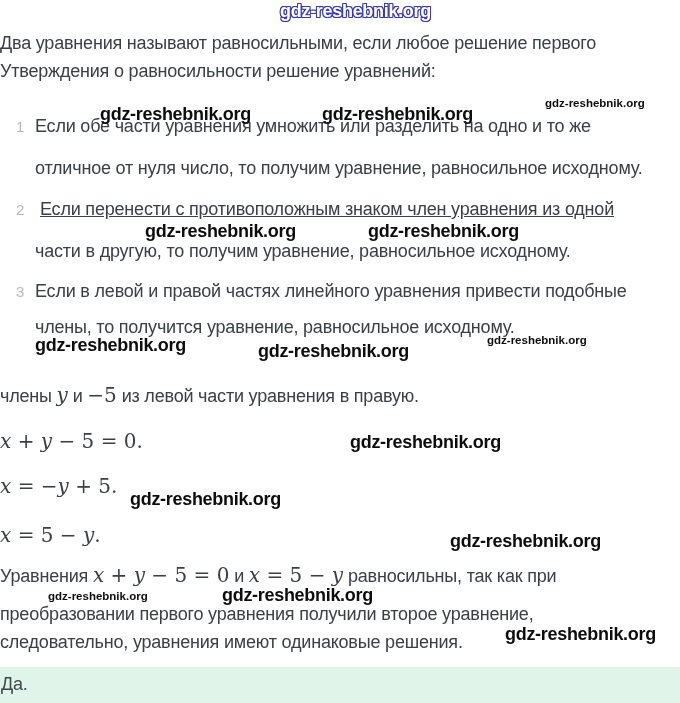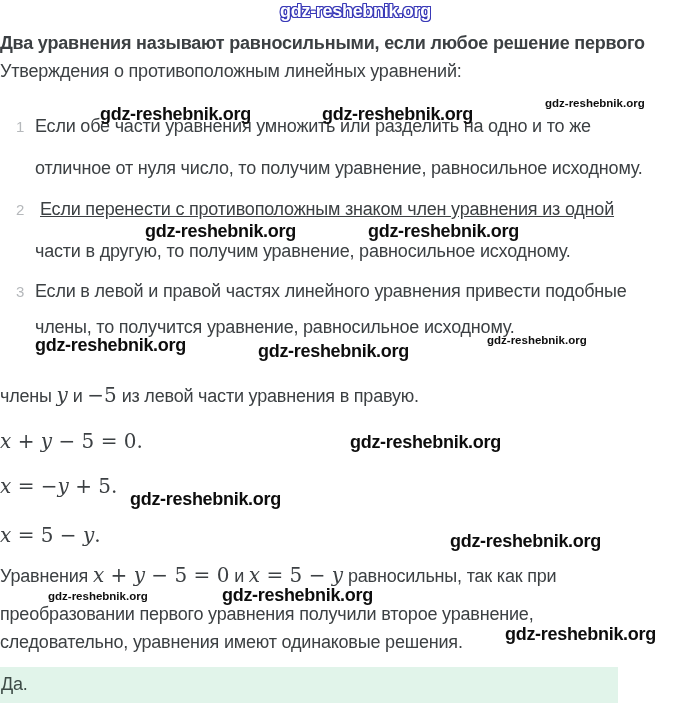--- a/index.html
+++ b/index.html
@@ -29,37 +29,37 @@
   .wm-sm { font-size:11.5px; letter-spacing:0; }
   .wm-blue {
     color:#ffffff;
     text-shadow:
       -1px -1px 0 var(--wm-blue,#3a3ab8), 1px -1px 0 var(--wm-blue,#3a3ab8),
       -1px  1px 0 var(--wm-blue,#3a3ab8), 1px  1px 0 var(--wm-blue,#3a3ab8),
       -1px  0   0 var(--wm-blue,#3a3ab8), 1px  0   0 var(--wm-blue,#3a3ab8),
        0   -1px 0 var(--wm-blue,#3a3ab8), 0    1px 0 var(--wm-blue,#3a3ab8);
   }
   .answer {
-    position:absolute; left:0; width:618px; height:36px;
+    position:absolute; left:0; width:680px; height:36px;
     background:var(--answer-bg,#e1f4ea);
   }
   .answer-text {
     position:absolute; left:1px; top:7px; font-size:18px;
     color:var(--answer-text,#3d4a46); letter-spacing:-0.2px;
   }
 </style>
 </head>
 <body>
 
 <div class="page">
 
   <div class="wm wm-blue" style="left:50%; top:1px; transform:translateX(-50%);">gdz-reshebnik.org</div>
 
-  <div class="txt" style="left:0; top:33px;font-weight:bold;">Два уравнения называют равносильными, если любое решение первого</div>
-  <div class="txt" style="left:0; top:61px;">Утверждения о противоположным линейных уравнений:</div>
+  <div class="txt" style="left:0; top:33px;">Два уравнения называют равносильными, если любое решение первого</div>
+  <div class="txt" style="left:0; top:61px;">Утверждения о равносильности решение уравнений:</div>
 
   <div class="num" style="left:16px; top:118px;">1</div>
   <div class="txt" style="left:35px; top:116px;">Если обе части уравнения умножить или разделить на одно и то же</div>
   <div class="txt" style="left:35px; top:158px;">отличное от нуля число, то получим уравнение, равносильное исходному.</div>
 
   <div class="num" style="left:16px; top:201px;">2</div>
   <div class="txt" style="left:40px; top:199px;text-decoration:underline;">Если перенести с противоположным знаком член уравнения из одной</div>
   <div class="txt" style="left:35px; top:241px;">части в другую, то получим уравнение, равносильное исходному.</div>
 
   <div class="num" style="left:16px; top:283px;">3</div>

